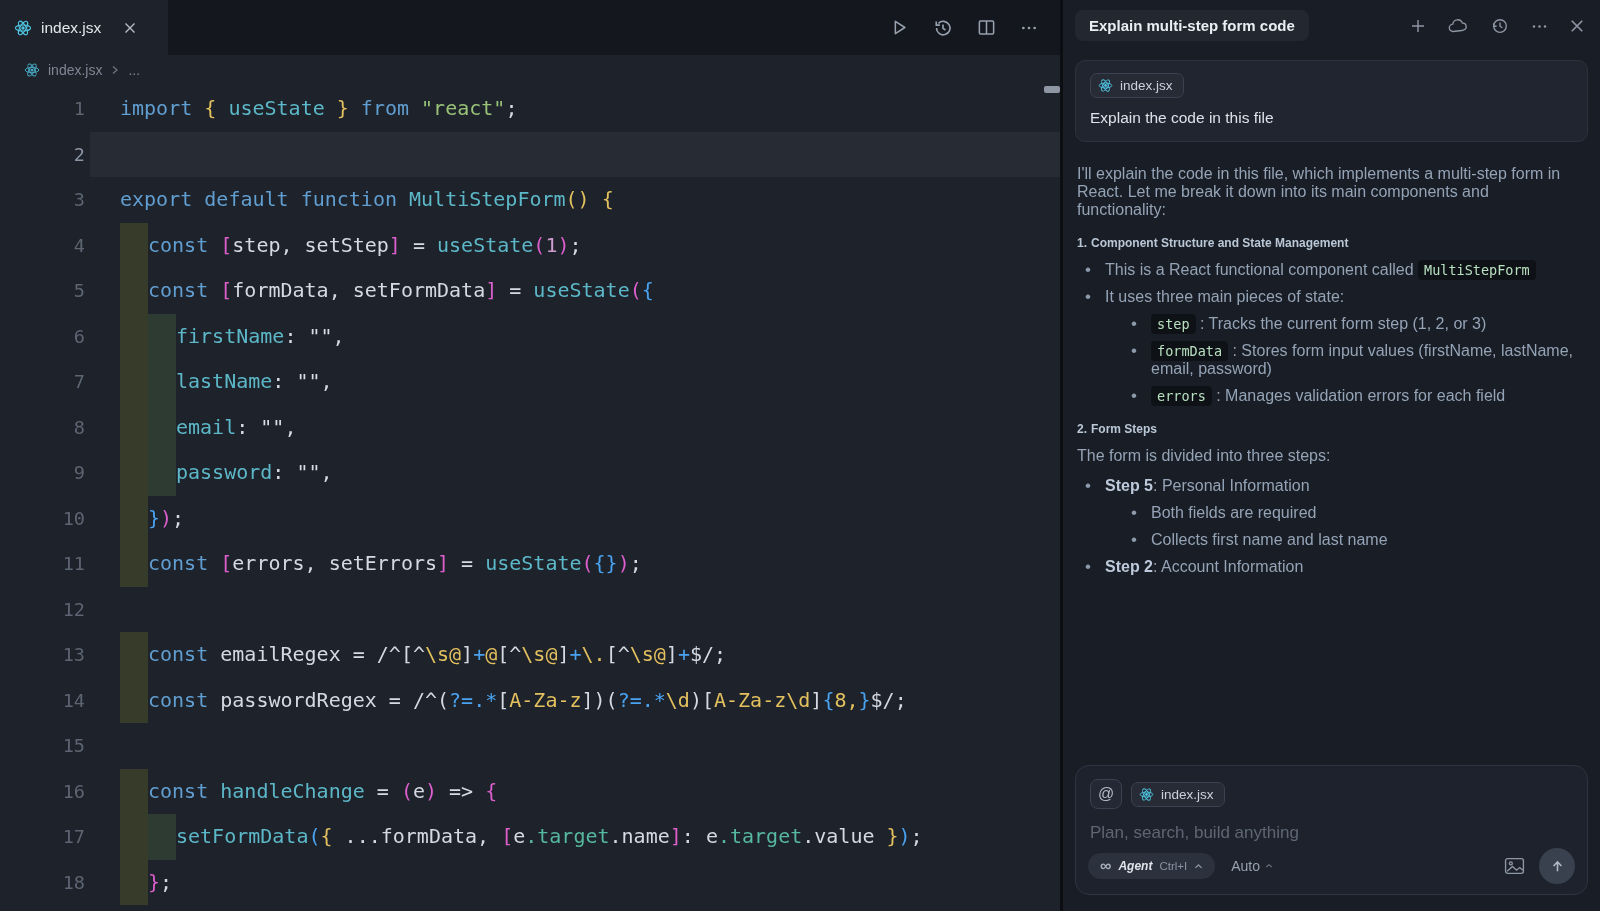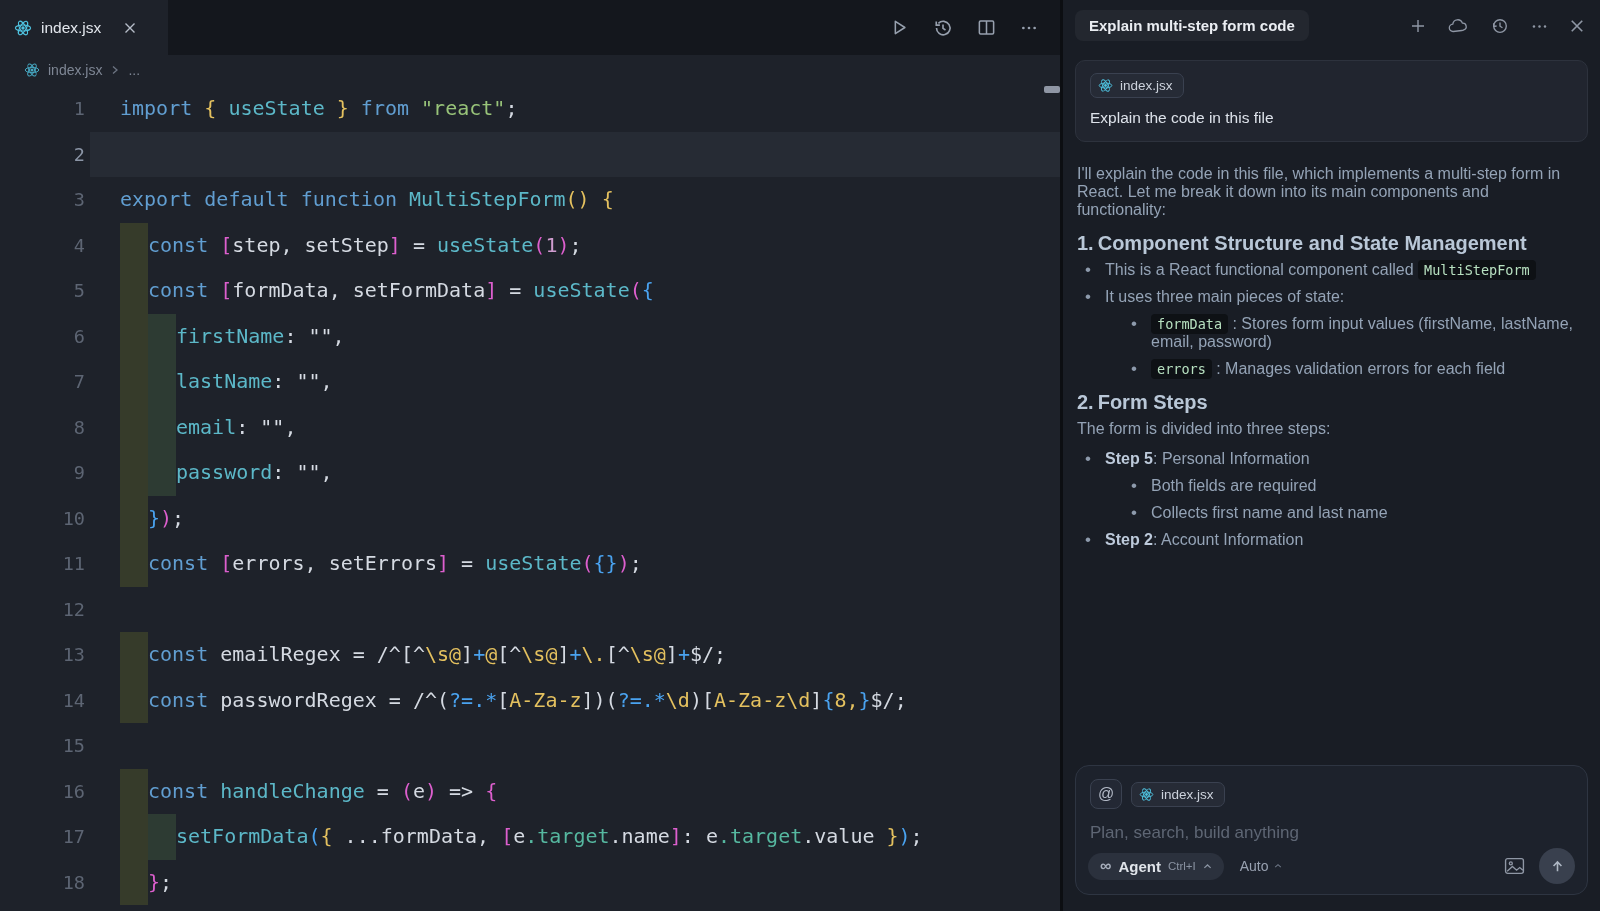--- a/index.html
+++ b/index.html
@@ -56,42 +56,42 @@
     color:#eaedf2; font-size:15px; font-weight:bold; }
   .chat-header-icons { position:absolute; right:16px; top:17px; display:flex; gap:22px; align-items:center; }
 
   .user-card { margin:8px 12px 6px; background:#21252f; border:1px solid #2d323d; border-radius:10px; padding:12px 14px 14px; flex:none; }
   .chip { display:inline-flex; align-items:center; gap:7px; background:#262b36; border:1px solid #3a4150;
     border-radius:7px; padding:4px 10px 4px 7px; color:#ccd2dc; font-size:13.5px; }
   .user-text { margin-top:11px; color:#dde2ea; font-size:15.5px; }
 
   .response { flex:1; overflow:hidden; padding:10px 20px 0 14px; color:#94a3b6; font-size:16px; line-height:18px; }
   .blk.para { margin:7px 0 12px; }
-  .blk.num { margin:15px 0 9px; color:#b9c7d7; font-weight:bold; font-size:20px; }
+  .blk.num { margin:15px 0 9px; color:#b9c7d7; font-weight:bold; font-size:12px; }
   .blk.num .nmark { margin-right:4px; }
   .blk.li { display:flex; margin:9px 0; }
   .blk.li .dot { flex:none; width:20px; color:#8d9aac; }
   .blk.li .dot::before { content:"•"; font-size:17px; }
   .blk.li.lv1 { margin-left:8px; }
   .blk.li.lv2 { margin-left:54px; }
   .runs .b { font-weight:bold; color:#bdcadb; }
   .icode { font-family:"DejaVu Sans Mono", monospace; font-size:13.5px; color:#b7e0c0; background:#0e1115;
     border-radius:4px; padding:2px 6px; }
 
   .input-card { margin:6px 12px 16px; background:#1d222c; border:1px solid #2e3542; border-radius:14px;
     padding:13px 14px 12px; flex:none; position:relative; height:130px; }
   .input-row1 { display:flex; gap:9px; align-items:center; }
   .at-btn { width:32px; height:30px; border:1px solid #3a4150; background:#232834; border-radius:8px;
     color:#b3bac7; font-size:16px; display:flex; align-items:center; justify-content:center; }
   .placeholder { margin-top:14px; color:#5e6674; font-size:17px; }
   .input-bottom { position:absolute; left:12px; right:12px; bottom:10px; display:flex; align-items:center; }
   .agent-pill { display:inline-flex; align-items:center; gap:7px; background:#2b313d; border-radius:14px;
     padding:5px 12px; cursor:pointer; }
   .inf { color:#a6aebb; font-size:16px; font-weight:bold; line-height:1; }
-  .agent-label { color:#e0e4ea; font-size:15px; font-weight:bold; }
+  .agent-label { color:#e0e4ea; font-size:12px; font-weight:bold;font-style:italic; }
   .agent-kbd { color:#8a93a2; font-size:11.5px; }
   .auto-sel { display:inline-flex; align-items:center; gap:5px; margin-left:16px; color:#98a1b0; font-size:14px; cursor:pointer; }
   .input-actions { margin-left:auto; display:flex; align-items:center; gap:14px; }
   .send-btn { width:36px; height:36px; border-radius:50%; background:#39404e; display:flex; align-items:center; justify-content:center; }
 
   .ric { display:block; }
 </style>
 </head>
 <body>
 
@@ -246,20 +246,24 @@
         <div class="blk li lv1">
           <span class="dot"></span>
           <span class="runs"><span>This is a React functional component called </span><code class="icode">MultiStepForm</code></span>
         </div>
         <div class="blk li lv1">
           <span class="dot"></span>
           <span class="runs"><span>It uses three main pieces of state:</span></span>
         </div>
         <div class="blk li lv2">
           <span class="dot"></span>
+          <span class="runs"><code class="icode">step</code><span> : Tracks the current form step (1, 2, or 3)</span></span>
+        </div>
+        <div class="blk li lv2">
+          <span class="dot"></span>
           <span class="runs"><code class="icode">formData</code><span> : Stores form input values (firstName, lastName, email, password)</span></span>
         </div>
         <div class="blk li lv2">
           <span class="dot"></span>
           <span class="runs"><code class="icode">errors</code><span> : Manages validation errors for each field</span></span>
         </div>
         <div class="blk num"><span class="nmark">2.</span><span class="ntext">Form Steps</span></div>
         <div class="blk para"><span class="runs"><span>The form is divided into three steps:</span></span></div>
         <div class="blk li lv1">
           <span class="dot"></span>

